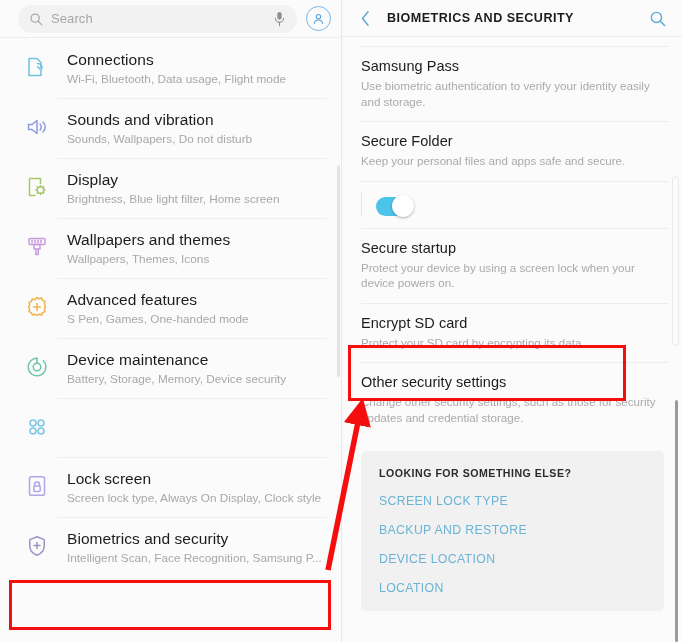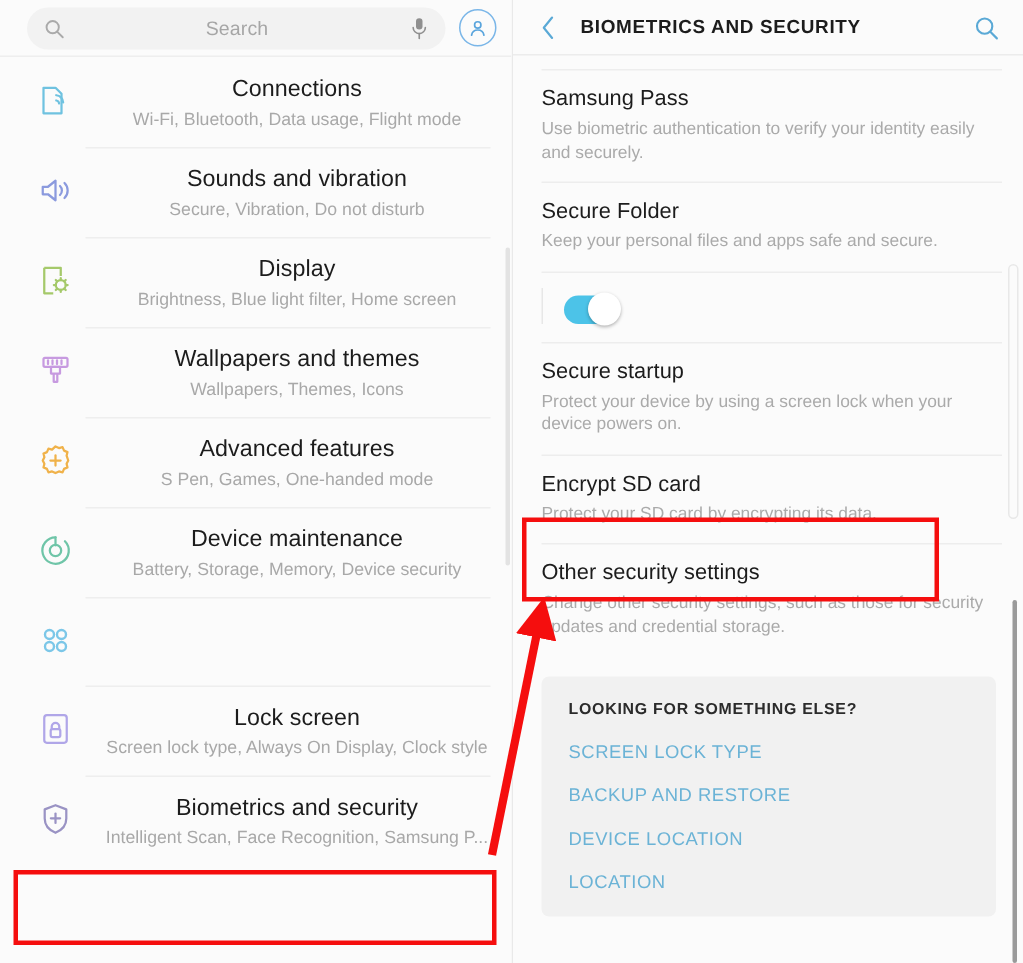--- a/index.html
+++ b/index.html
@@ -15,21 +15,20 @@
     display: flex;
     background: #fafafa;
   }
 
   
   .left-panel {
     position: relative;
     width: 341px; height: 642px;
     background: #fbfbfb;
     overflow: hidden;
-    text-align: center;
   }
   .search-bar-row {
     height: 38px;
     display: flex;
     align-items: center;
     padding: 0 10px 0 18px;
     background: #fbfbfb;
     border-bottom: 1px solid #eeeeee;
   }
   .search-pill {
@@ -297,21 +296,21 @@
       <div class="s-row">
         <span class="s-icon">
           <svg viewBox="0 0 24 24" fill="none" stroke="#8b9ade" stroke-width="1.5">
             <path d="M3.5 9.5h3.5L12 5.5v13L7 14.5H3.5z" stroke-linejoin="round"></path>
             <path d="M15 9a4.2 4.2 0 0 1 0 6" stroke-linecap="round"></path>
             <path d="M18 7a7 7 0 0 1 0 10" stroke-linecap="round"></path>
           </svg>
         </span>
         <div class="s-text-wrap">
           <div class="s-title">Sounds and vibration</div>
-          <div class="s-sub">Secure, Vibration, Do not disturb</div>
+          <div class="s-sub">Sounds, Wallpapers, Do not disturb</div>
         </div>
       </div>
 
 
       <div class="s-row">
         <span class="s-icon">
           <svg viewBox="0 0 24 24" fill="none" stroke="#a5c96a" stroke-width="1.5">
             <path d="M4.5 3.5h11v5.5M4.5 3.5v17h6" stroke-linejoin="round"></path>
             <circle cx="15.5" cy="15" r="3.3"></circle>
             <path d="M15.5 10.4v1.3M15.5 18.3v1.3M10.9 15h1.3M18.8 15h1.3M12.2 11.7l.9.9M17.9 17.4l.9.9M18.8 11.7l-.9.9M13.1 17.4l-.9.9" stroke-linecap="round"></path>
@@ -430,21 +429,21 @@
           <line x1="15.8" y1="15.8" x2="22" y2="22" stroke-linecap="round"></line>
         </svg>
       </span>
     </div>
 
     <div class="r-list">
 
       <div class="r-row">
         <div class="r-row-text">
           <div class="r-title-txt">Samsung Pass</div>
-          <div class="r-sub-txt">Use biometric authentication to verify your identity easily and securely.</div>
+          <div class="r-sub-txt">Use biometric authentication to verify your identity easily and storage.</div>
         </div>
       </div>
 
       <div class="r-row">
         <div class="r-row-text">
           <div class="r-title-txt">Secure Folder</div>
           <div class="r-sub-txt">Keep your personal files and apps safe and secure.</div>
         </div>
       </div>
 

